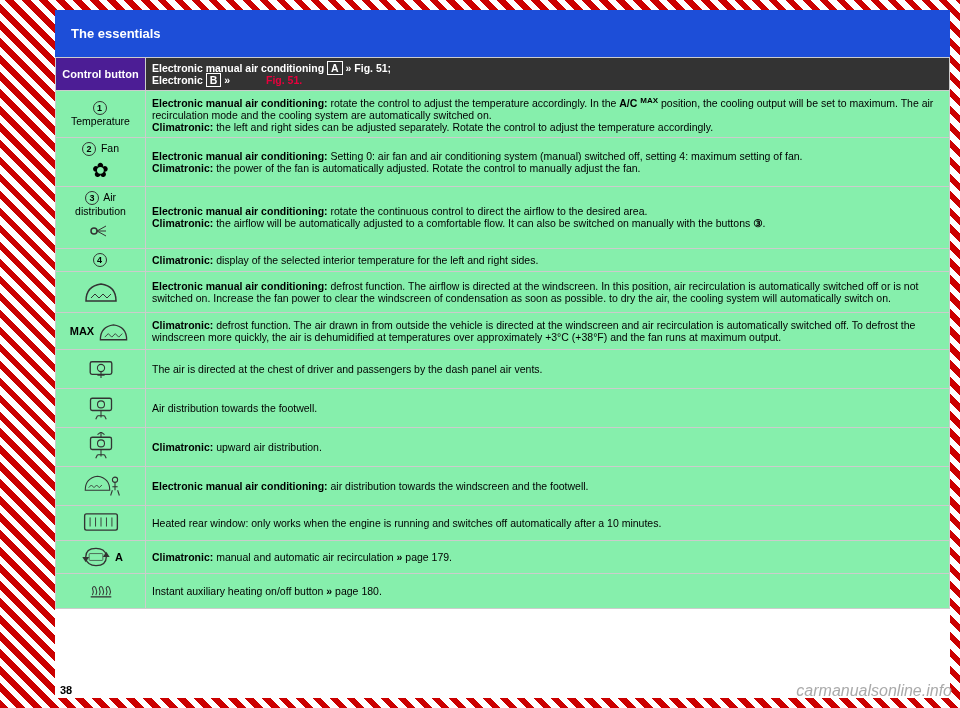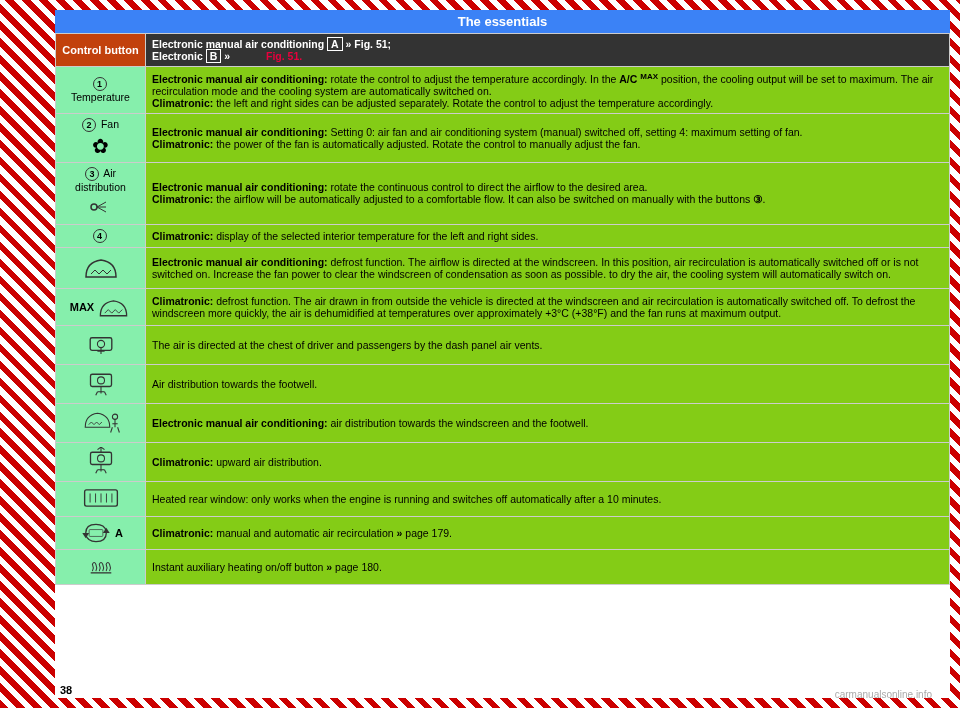--- a/index.html
+++ b/index.html
@@ -31,24 +31,23 @@
       position: absolute;
       top: 10px;
       left: 55px;
       right: 10px;
       bottom: 10px;
       background: white;
       z-index: 1;
     }
 
     .header-bar {
-      background: #3b82f6;
+      background: #1d4ed8;
       color: white;
-      text-align: center;
-      padding: 4px;
+      padding: 16px;
       font-size: 13px;
       font-weight: bold;
     }
 
     table {
       width: 100%;
       border-collapse: collapse;
       font-size: 10.5px;
     }
 
@@ -58,25 +57,25 @@
       vertical-align: middle;
     }
 
     .col-icon {
       width: 90px;
       text-align: center;
       background: #86efac;
     }
 
     .col-desc {
-      background: #84cc16;
+      background: #86efac;
     }
 
     .dark-header td {
-      background: #c2410c;
+      background: #4c1d95;
       color: white;
       font-weight: bold;
     }
 
     b { font-weight: bold; }
 
     .circle-num {
       display: inline-flex;
       align-items: center;
       justify-content: center;
@@ -102,24 +101,25 @@
       bottom: 12px;
       left: 60px;
       font-size: 11px;
       font-weight: bold;
       z-index: 2;
     }
 
     .watermark {
       position: absolute;
       bottom: 8px;
-      right: 28px;
-      font-size: 10px;
+      right: 8px;
+      font-size: 16px;
       color: #aaa;
       z-index: 2;
+      font-style: italic;
     }
   </style>
 </head>
 <body>
 
 <div class="diagonal-border"></div>
 
 <div class="main-content">
   <div class="header-bar">
     <span>The essentials</span>
@@ -255,61 +255,61 @@
           <line x1="24" y1="26" x2="26" y2="30" stroke="#333" stroke-width="1.2"></line>
         </svg>
       </td>
       <td class="col-desc">
         Air distribution towards the footwell.
       </td>
     </tr>
 
     <tr>
       <td class="col-icon">
-        <svg width="40" height="28" viewBox="0 0 44 32">
-          <path d="M4,22 Q4,8 18,6 Q32,8 32,22 Z" fill="none" stroke="#333" stroke-width="1.2"></path>
-          <line x1="8" y1="19" x2="11" y2="16" stroke="#333" stroke-width="1"></line>
-          <line x1="11" y1="16" x2="14" y2="19" stroke="#333" stroke-width="1"></line>
-          <line x1="14" y1="19" x2="17" y2="16" stroke="#333" stroke-width="1"></line>
-          <line x1="17" y1="16" x2="20" y2="19" stroke="#333" stroke-width="1"></line>
-          <line x1="20" y1="19" x2="23" y2="16" stroke="#333" stroke-width="1"></line>
-
-          <circle cx="38" cy="10" r="3" fill="none" stroke="#333" stroke-width="1.2"></circle>
-          <line x1="38" y1="13" x2="38" y2="22" stroke="#333" stroke-width="1.2"></line>
-          <line x1="35" y1="18" x2="41" y2="18" stroke="#333" stroke-width="1.2"></line>
-          <line x1="35" y1="22" x2="33" y2="28" stroke="#333" stroke-width="1.2"></line>
-          <line x1="41" y1="22" x2="43" y2="28" stroke="#333" stroke-width="1.2"></line>
-        </svg>
-      </td>
-      <td class="col-desc">
-        <b>Electronic manual air conditioning:</b> air distribution towards the windscreen and the footwell.
-      </td>
-    </tr>
-
-    <tr>
-      <td class="col-icon">
         <svg width="36" height="28" viewBox="0 0 40 32">
           <rect x="8" y="6" width="24" height="14" rx="2" fill="none" stroke="#333" stroke-width="1.5"></rect>
           <circle cx="20" cy="13" r="4" fill="none" stroke="#333" stroke-width="1.2"></circle>
           <line x1="20" y1="6" x2="20" y2="0" stroke="#333" stroke-width="1.2"></line>
           <line x1="16" y1="3" x2="20" y2="0" stroke="#333" stroke-width="1.2"></line>
           <line x1="24" y1="3" x2="20" y2="0" stroke="#333" stroke-width="1.2"></line>
           <line x1="20" y1="20" x2="20" y2="28" stroke="#333" stroke-width="1.2"></line>
           <line x1="16" y1="26" x2="24" y2="26" stroke="#333" stroke-width="1.2"></line>
           <line x1="16" y1="26" x2="14" y2="30" stroke="#333" stroke-width="1.2"></line>
           <line x1="24" y1="26" x2="26" y2="30" stroke="#333" stroke-width="1.2"></line>
         </svg>
       </td>
       <td class="col-desc">
         <b>Climatronic:</b> upward air distribution.
       </td>
     </tr>
 
     <tr>
       <td class="col-icon">
+        <svg width="40" height="28" viewBox="0 0 44 32">
+          <path d="M4,22 Q4,8 18,6 Q32,8 32,22 Z" fill="none" stroke="#333" stroke-width="1.2"></path>
+          <line x1="8" y1="19" x2="11" y2="16" stroke="#333" stroke-width="1"></line>
+          <line x1="11" y1="16" x2="14" y2="19" stroke="#333" stroke-width="1"></line>
+          <line x1="14" y1="19" x2="17" y2="16" stroke="#333" stroke-width="1"></line>
+          <line x1="17" y1="16" x2="20" y2="19" stroke="#333" stroke-width="1"></line>
+          <line x1="20" y1="19" x2="23" y2="16" stroke="#333" stroke-width="1"></line>
+
+          <circle cx="38" cy="10" r="3" fill="none" stroke="#333" stroke-width="1.2"></circle>
+          <line x1="38" y1="13" x2="38" y2="22" stroke="#333" stroke-width="1.2"></line>
+          <line x1="35" y1="18" x2="41" y2="18" stroke="#333" stroke-width="1.2"></line>
+          <line x1="35" y1="22" x2="33" y2="28" stroke="#333" stroke-width="1.2"></line>
+          <line x1="41" y1="22" x2="43" y2="28" stroke="#333" stroke-width="1.2"></line>
+        </svg>
+      </td>
+      <td class="col-desc">
+        <b>Electronic manual air conditioning:</b> air distribution towards the windscreen and the footwell.
+      </td>
+    </tr>
+
+    <tr>
+      <td class="col-icon">
         <svg width="40" height="24" viewBox="0 0 44 26">
           <rect x="4" y="4" width="36" height="18" rx="2" fill="none" stroke="#333" stroke-width="1.5"></rect>
           <line x1="10" y1="8" x2="10" y2="18" stroke="#333" stroke-width="1"></line>
           <line x1="16" y1="8" x2="16" y2="18" stroke="#333" stroke-width="1"></line>
           <line x1="22" y1="8" x2="22" y2="18" stroke="#333" stroke-width="1"></line>
           <line x1="28" y1="8" x2="28" y2="18" stroke="#333" stroke-width="1"></line>
           <line x1="34" y1="8" x2="34" y2="18" stroke="#333" stroke-width="1"></line>
         </svg>
       </td>
       <td class="col-desc">

